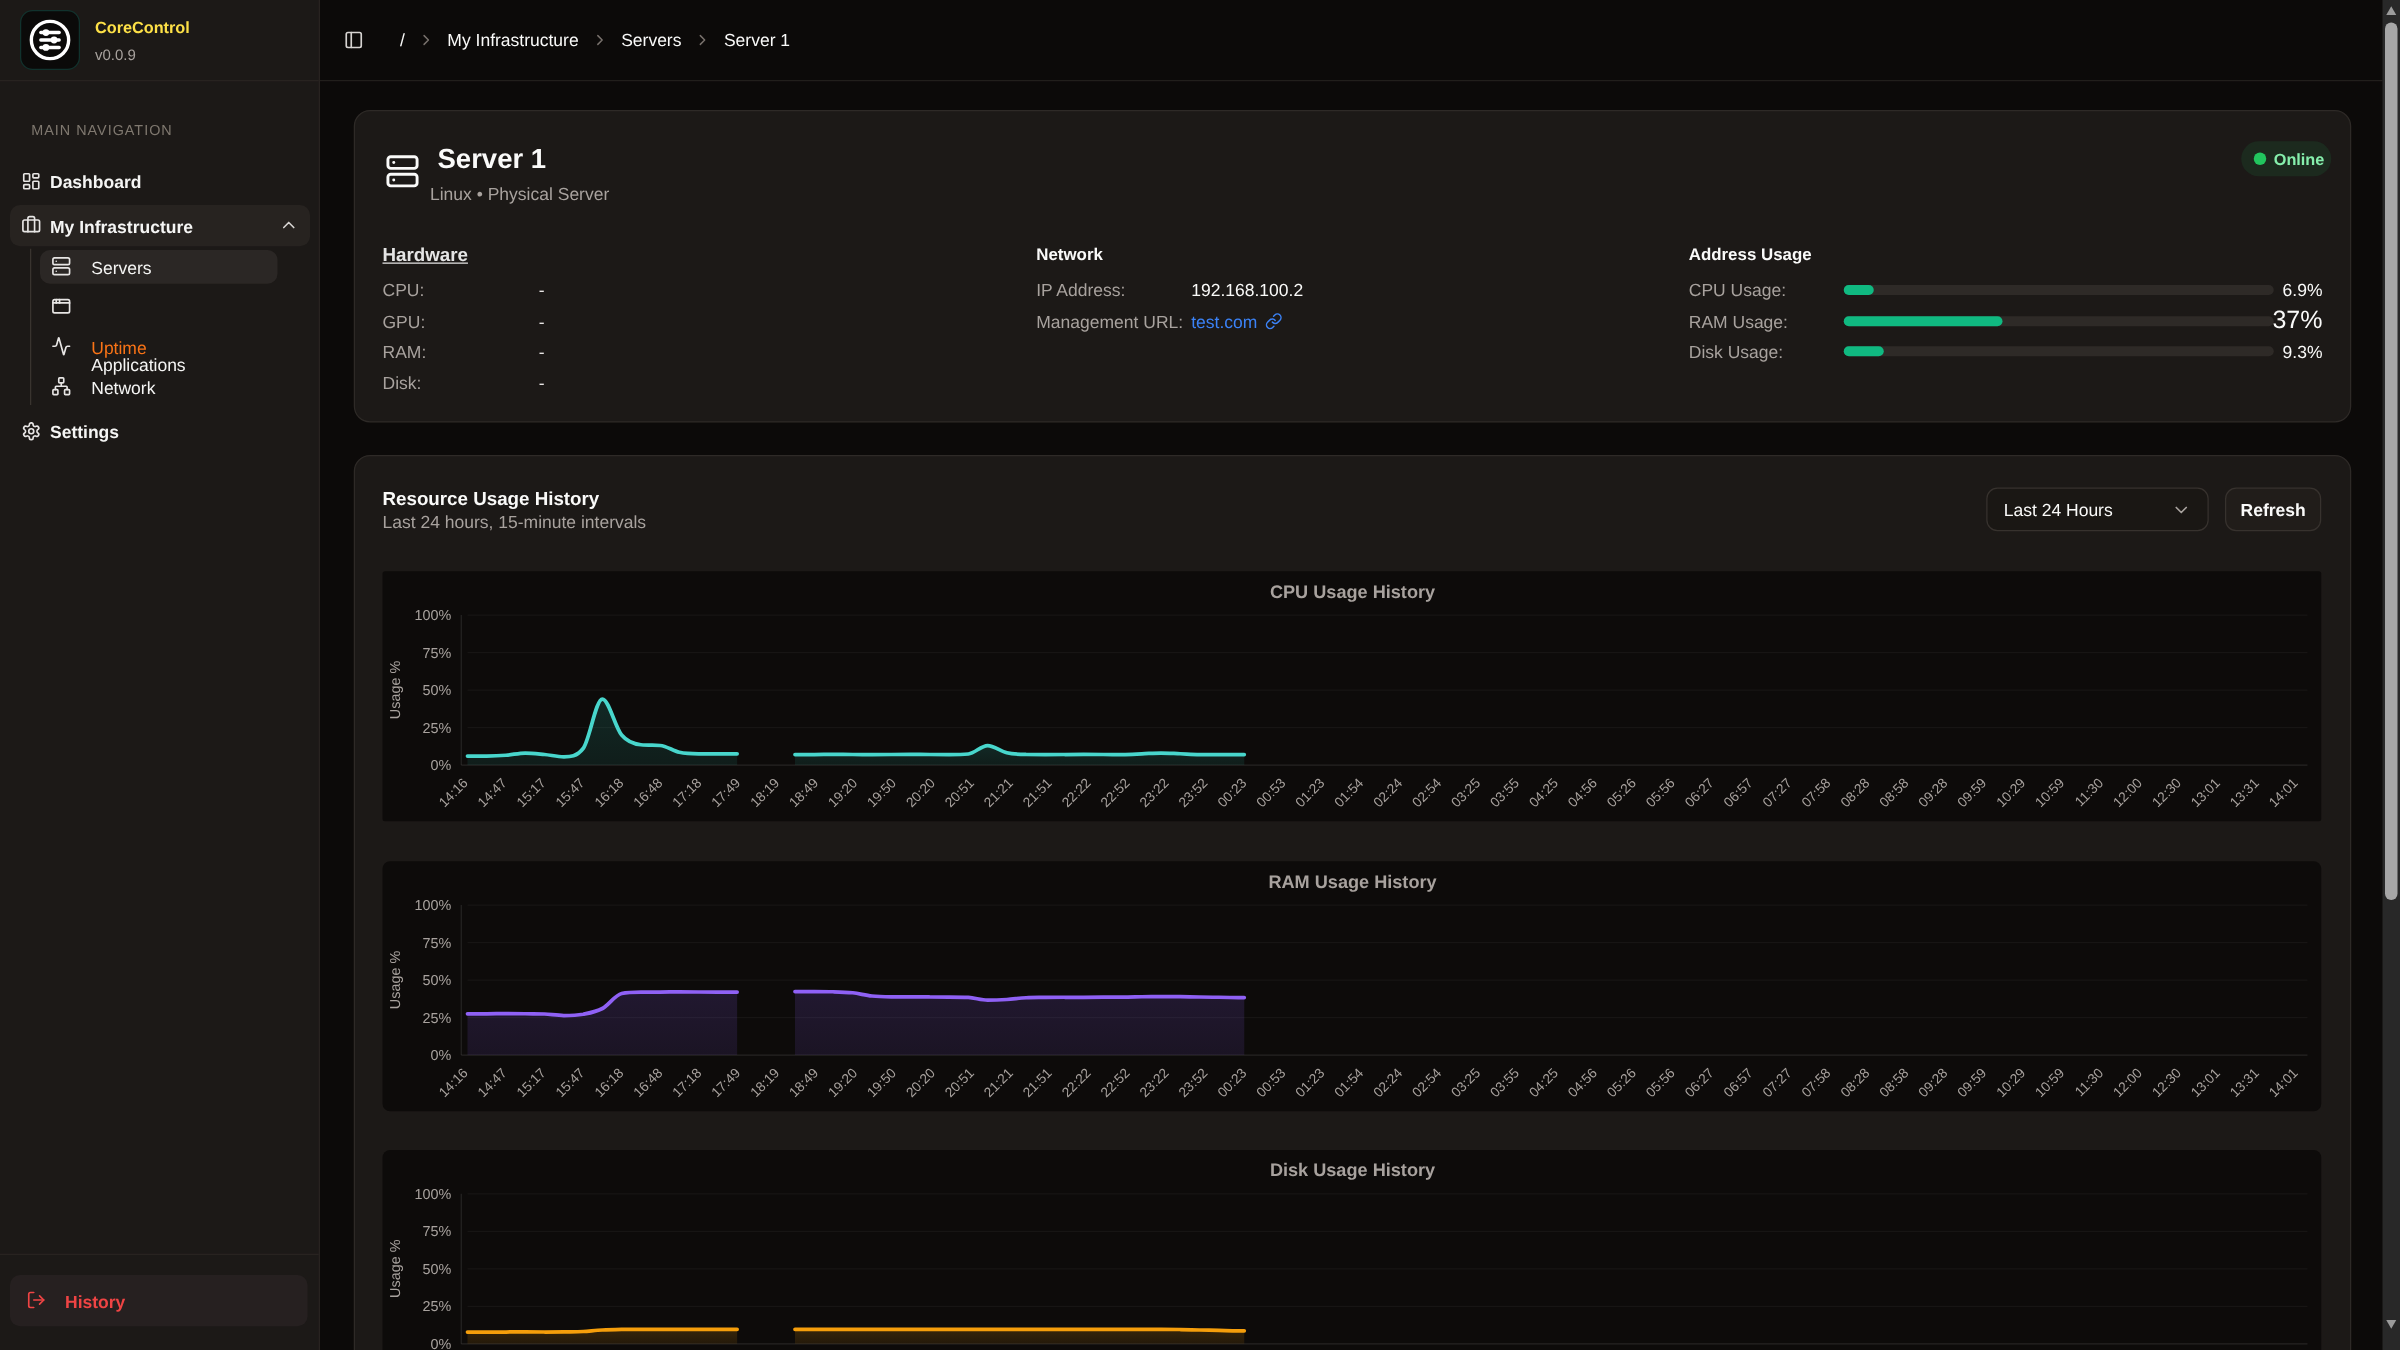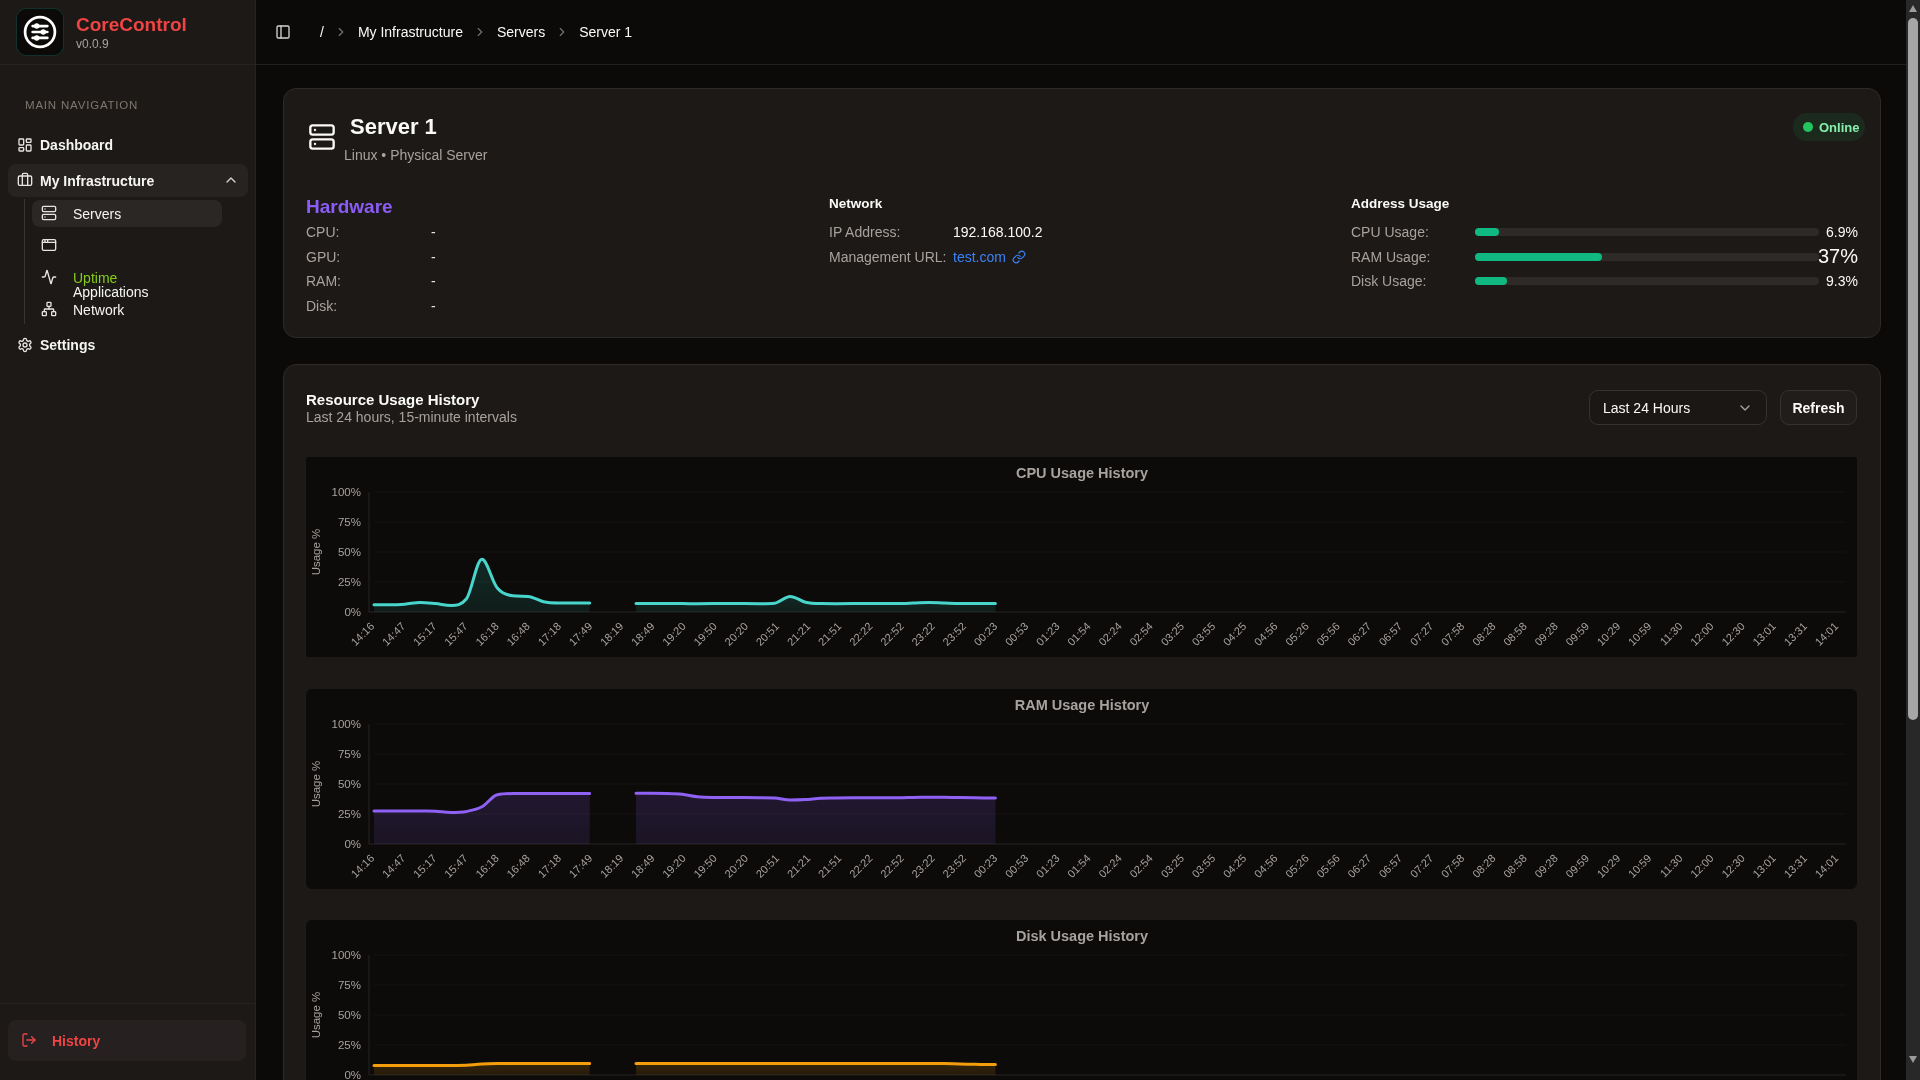--- a/index.html
+++ b/index.html
@@ -6,21 +6,21 @@
       <svg width="38" height="38" viewBox="0 0 28 28" fill="none" stroke="#ffffff" stroke-width="2" stroke-linecap="round">
         <circle cx="14" cy="14" r="11"></circle>
         <line x1="8.6" y1="9.6" x2="19.4" y2="9.6"></line>
         <circle cx="11.6" cy="9.6" r="2" fill="#ffffff" stroke="none"></circle>
         <line x1="8.6" y1="14" x2="19.4" y2="14"></line>
         <circle cx="16.4" cy="14" r="2" fill="#ffffff" stroke="none"></circle>
         <line x1="8.6" y1="18.4" x2="19.4" y2="18.4"></line>
         <circle cx="11.6" cy="18.4" r="2" fill="#ffffff" stroke="none"></circle>
       </svg>
     </div>
-<div class="abs" style="left:76px;top:14px;font-size:19px;font-weight:700;color:#ef4444;">CoreControl</div>
+<div class="abs" style="left:76px;top:14px;font-size:13px;font-weight:700;color:#fde047;">CoreControl</div>
 <div class="abs" style="left:76px;top:37px;font-size:12px;color:#a8a29e;">v0.0.9</div>
 <div class="abs" style="left:25px;top:99px;font-size:11.5px;font-weight:400;letter-spacing:0.8px;color:#7f786f;">MAIN NAVIGATION</div>
 <div style="position:absolute;left:8px;top:129px;width:240px;height:32px;"></div>
     <div style="position:absolute;left:17px;top:137px;width:16px;height:16px;"><svg width="16" height="16" viewBox="0 0 24 24" fill="none" stroke="#e7e5e4" stroke-width="2" stroke-linecap="round" stroke-linejoin="round">
         <rect width="7" height="9" x="3" y="3" rx="1"></rect>
         <rect width="7" height="5" x="14" y="3" rx="1"></rect>
         <rect width="7" height="9" x="14" y="12" rx="1"></rect>
         <rect width="7" height="5" x="3" y="16" rx="1"></rect>
       </svg></div>
     <div style="position:absolute;left:40px;top:129px;height:32px;display:flex;align-items:center;font-size:14px;font-weight:600;color:#f5f5f4;">Dashboard</div>
@@ -47,21 +47,21 @@
         <rect x="2" y="4" width="20" height="16" rx="2"></rect>
         <path d="M10 4v4"></path>
         <path d="M2 8h20"></path>
         <path d="M6 4v4"></path>
       </svg></div>
     <div style="position:absolute;left:73px;top:232px;height:27px;display:flex;align-items:center;font-size:14px;font-weight:400;color:#f5f5f4;margin-top:46px;">Applications</div>
 <div style="position:absolute;left:32px;top:264px;width:190px;height:27px;"></div>
     <div style="position:absolute;left:41px;top:269px;width:16px;height:16px;"><svg width="16" height="16" viewBox="0 0 24 24" fill="none" stroke="#e7e5e4" stroke-width="2" stroke-linecap="round" stroke-linejoin="round">
         <path d="M22 12h-2.48a2 2 0 0 0-1.93 1.46l-2.35 8.36a.25.25 0 0 1-.48 0L9.24 2.18a.25.25 0 0 0-.48 0l-2.35 8.36A2 2 0 0 1 4.49 12H2"></path>
       </svg></div>
-    <div style="position:absolute;left:73px;top:264px;height:27px;display:flex;align-items:center;font-size:14px;font-weight:400;color:#84cc16;">Uptime</div>
+    <div style="position:absolute;left:73px;top:264px;height:27px;display:flex;align-items:center;font-size:14px;font-weight:400;color:#f97316;">Uptime</div>
 <div style="position:absolute;left:32px;top:296px;width:190px;height:27px;"></div>
     <div style="position:absolute;left:41px;top:301px;width:16px;height:16px;"><svg width="16" height="16" viewBox="0 0 24 24" fill="none" stroke="#e7e5e4" stroke-width="2" stroke-linecap="round" stroke-linejoin="round">
         <rect x="16" y="16" width="6" height="6" rx="1"></rect>
         <rect x="2" y="16" width="6" height="6" rx="1"></rect>
         <rect x="9" y="2" width="6" height="6" rx="1"></rect>
         <path d="M5 16v-3a1 1 0 0 1 1-1h12a1 1 0 0 1 1 1v3"></path>
         <path d="M12 12V8"></path>
       </svg></div>
     <div style="position:absolute;left:73px;top:296px;height:27px;display:flex;align-items:center;font-size:14px;font-weight:400;color:#f5f5f4;">Network</div>
 <div style="position:absolute;left:8px;top:329px;width:240px;height:32px;"></div>
@@ -111,21 +111,21 @@
         <rect width="20" height="8" x="2" y="2" rx="2" ry="2"></rect>
         <rect width="20" height="8" x="2" y="14" rx="2" ry="2"></rect>
         <line x1="6" x2="6.01" y1="6" y2="6"></line>
         <line x1="6" x2="6.01" y1="18" y2="18"></line>
       </svg></div>
 <div class="abs" style="left:66px;top:25px;font-size:22px;font-weight:700;color:#fafaf9;">Server 1</div>
 <div class="abs" style="left:60px;top:58px;font-size:14px;color:#a8a29e;">Linux • Physical Server</div>
 <div class="abs" style="left:1509px;top:24px;width:72px;height:28px;background:rgba(34,197,94,0.1);border-radius:14px;"></div>
 <div class="abs" style="left:1519px;top:33px;width:10px;height:10px;border-radius:50%;background:#22c55e;"></div>
 <div class="abs" style="left:1535px;top:24px;height:28px;display:flex;align-items:center;font-size:13px;font-weight:600;color:#86efac;">Online</div>
-<div class="abs" style="left:22px;top:107px;font-size:19px;font-weight:700;color:#8b5cf6;">Hardware</div>
+<div class="abs" style="left:22px;top:107px;font-size:15px;font-weight:700;color:#e5e5e5;text-decoration:underline;">Hardware</div>
 <div class="abs" style="left:545px;top:107px;font-size:13.5px;font-weight:700;color:#fafaf9;">Network</div>
 <div class="abs" style="left:1067px;top:107px;font-size:13.5px;font-weight:700;color:#fafaf9;">Address Usage</div>
 <div class="abs" style="left:22px;top:135px;height:16px;display:flex;align-items:center;font-size:14px;color:#a8a29e;">CPU:</div>
     <div class="abs" style="left:147px;top:135px;height:16px;display:flex;align-items:center;font-size:14px;color:#e7e5e4;">-</div>
 <div class="abs" style="left:22px;top:159.5px;height:16px;display:flex;align-items:center;font-size:14px;color:#a8a29e;">GPU:</div>
     <div class="abs" style="left:147px;top:159.5px;height:16px;display:flex;align-items:center;font-size:14px;color:#e7e5e4;">-</div>
 <div class="abs" style="left:22px;top:184px;height:16px;display:flex;align-items:center;font-size:14px;color:#a8a29e;">RAM:</div>
     <div class="abs" style="left:147px;top:184px;height:16px;display:flex;align-items:center;font-size:14px;color:#e7e5e4;">-</div>
 <div class="abs" style="left:22px;top:208.5px;height:16px;display:flex;align-items:center;font-size:14px;color:#a8a29e;">Disk:</div>
     <div class="abs" style="left:147px;top:208.5px;height:16px;display:flex;align-items:center;font-size:14px;color:#e7e5e4;">-</div>

